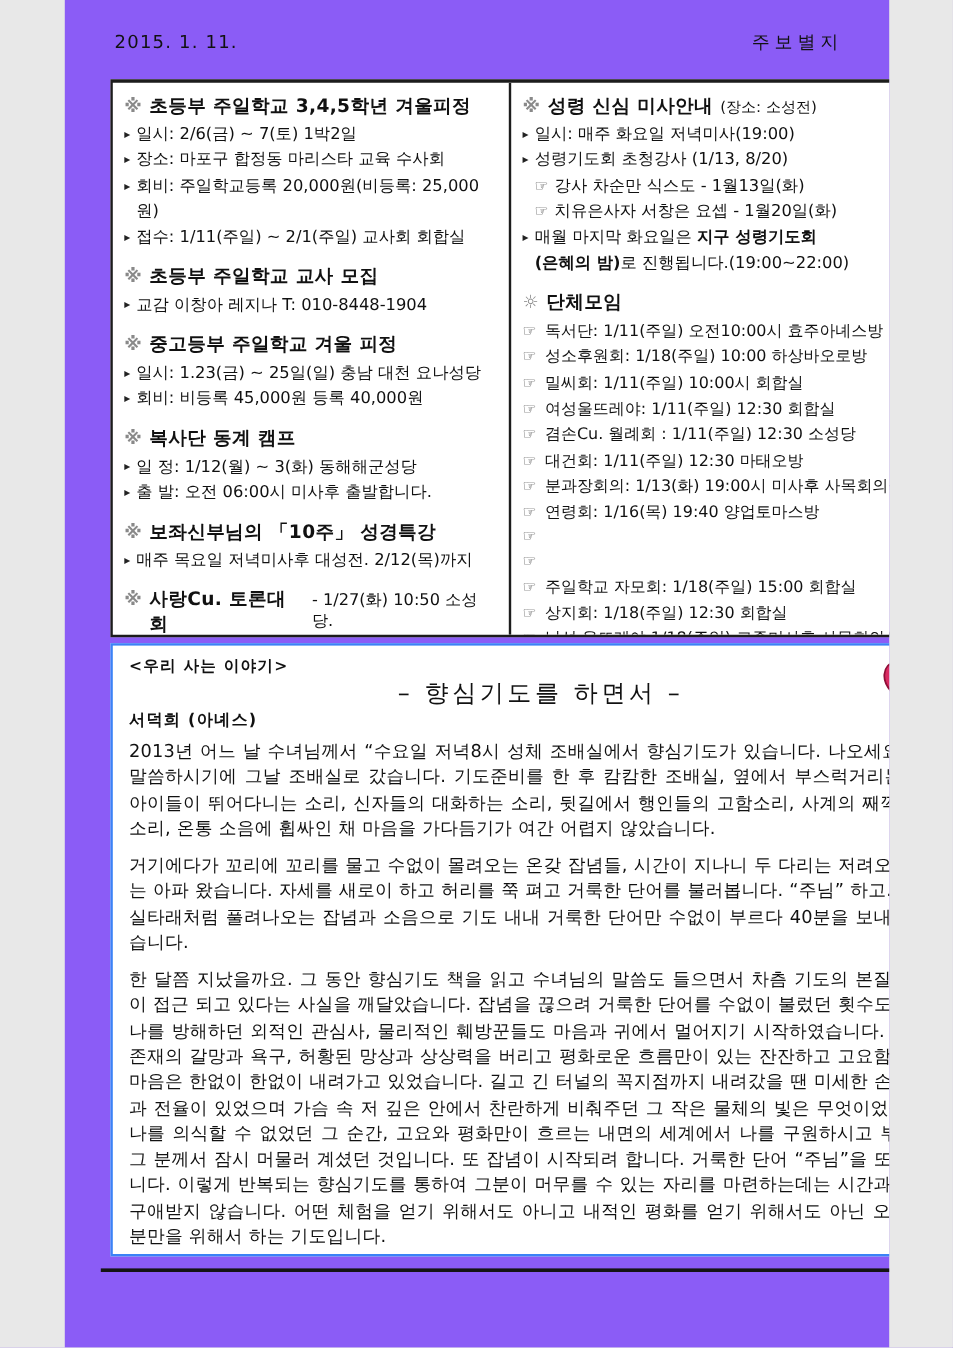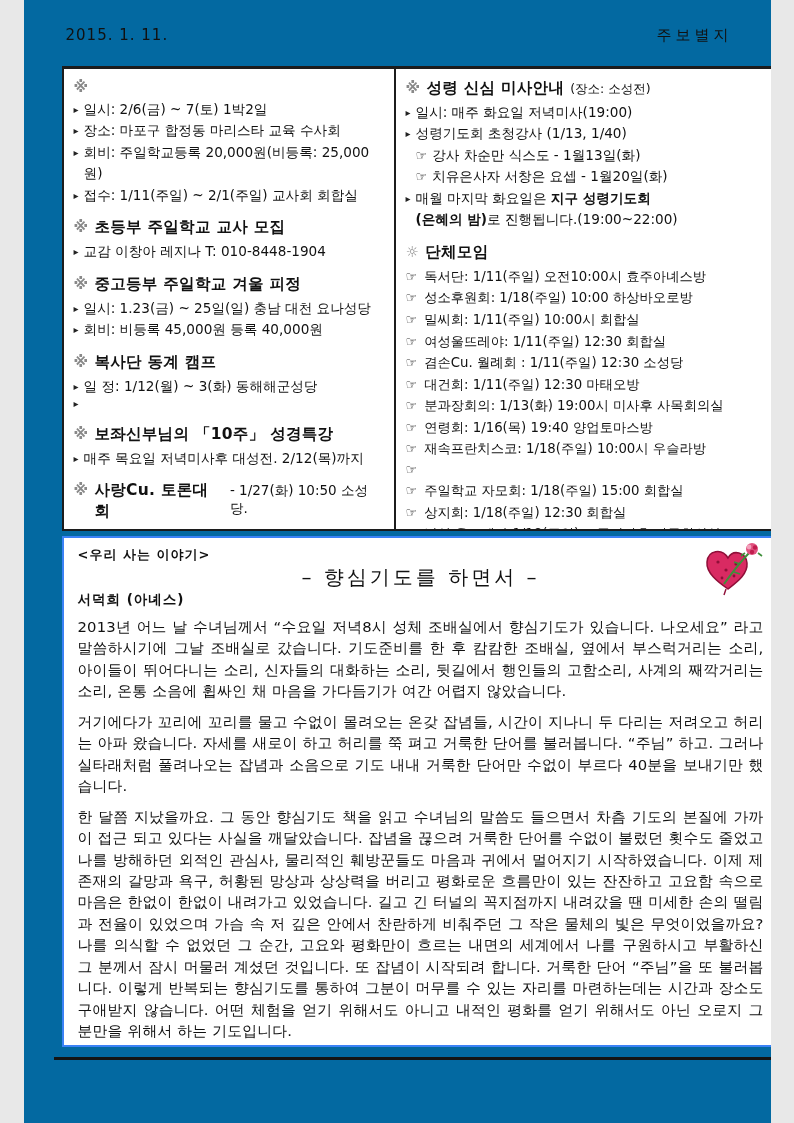--- a/index.html
+++ b/index.html
@@ -1,17 +1,17 @@
 <!DOCTYPE html>
 <html><head>
 <meta charset="utf-8">
 <style>
   html,body{margin:0;padding:0;background:#e8e8e8;}
-  .page{position:relative;width:747px;height:1123px;background:#0369a1;margin:0 auto;
-        font-family:"DejaVu Sans","Liberation Sans",sans-serif;color:#111;overflow:hidden;}
+  .page{position:relative;width:650px;height:1123px;background:#8b5cf6;margin:0 auto;
+        font-family:"DejaVu Sans","Liberation Sans",sans-serif;color:#111;overflow:hidden;padding-left:37px;}
   .topbar{position:absolute;top:26px;left:42px;right:38px;display:flex;
           justify-content:space-between;align-items:baseline;font-size:15px;}
   .topbar .date{letter-spacing:1px;}
   .topbar .label{font-weight:normal;letter-spacing:4px;}
   .annc-box{position:absolute;top:66px;left:38px;width:718px;height:465px;
             border:2px solid #1c1c1c;border-top-width:3px;box-sizing:border-box;
             display:flex;overflow:hidden;background:#fff;}
   .col{box-sizing:border-box;overflow:hidden;}
   .col-left{width:332px;border-right:2px solid #1c1c1c;padding:9px 8px 0 10px;}
   .col-right{flex:1;padding:9px 6px 0 10px;}
@@ -51,20 +51,21 @@
     <span class="label">주보별지</span>
   </div>
 
   <div class="annc-box">
 
     <div class="col col-left">
 
       <div class="sec">
         <div class="sec-title">
           <span class="mark">※</span>
+          <span>초등부 주일학교 3,4,5학년 겨울피정</span>
         </div>
         <div>
 
             <div class="item">
               <span class="bul">▸</span>
               <span>일시: 2/6(금) ~ 7(토) 1박2일</span>
             </div>
 
             <div class="item">
               <span class="bul">▸</span>
@@ -123,20 +124,21 @@
         </div>
         <div>
 
             <div class="item">
               <span class="bul">▸</span>
               <span>일 정: 1/12(월) ~ 3(화) 동해해군성당</span>
             </div>
 
             <div class="item">
               <span class="bul">▸</span>
+              <span>출 발: 오전 06:00시 미사후 출발합니다.</span>
             </div>
           </div>
       </div>
 
       <div class="sec">
         <div class="sec-title">
           <span class="mark">※</span>
           <span>보좌신부님의 「10주」 성경특강</span>
         </div>
         <div>
@@ -165,21 +167,21 @@
           <span class="mark">※</span>
           <span>성령 신심 미사안내</span>
           <span class="tsuffix">(장소: 소성전)</span>
         </div>
         <div class="item">
           <span class="bul">▸</span>
           <span>일시: 매주 화요일 저녁미사(19:00)</span>
         </div>
         <div class="item">
           <span class="bul">▸</span>
-          <span>성령기도회 초청강사 (1/13, 1/40)</span>
+          <span>성령기도회 초청강사 (1/13, 8/20)</span>
         </div>
         <div class="item sub-item">
           <span class="hand">☞</span>
           <span>강사 차순만 식스도 - 1월13일(화)</span>
         </div>
         <div class="item sub-item">
           <span class="hand">☞</span>
           <span>치유은사자 서창은 요셉 - 1월20일(화)</span>
         </div>
         <div class="item">
@@ -233,21 +235,20 @@
               <span>분과장회의: 1/13(화) 19:00시 미사후 사목회의실</span>
             </div>
 
             <div class="gline">
               <span class="hand">☞</span>
               <span>연령회: 1/16(목) 19:40 양업토마스방</span>
             </div>
 
             <div class="gline">
               <span class="hand">☞</span>
-              <span>재속프란치스코: 1/18(주일) 10:00시 우슬라방</span>
             </div>
 
             <div class="gline">
               <span class="hand">☞</span>
             </div>
 
             <div class="gline">
               <span class="hand">☞</span>
               <span>주일학교 자모회: 1/18(주일) 15:00 회합실</span>
             </div>

